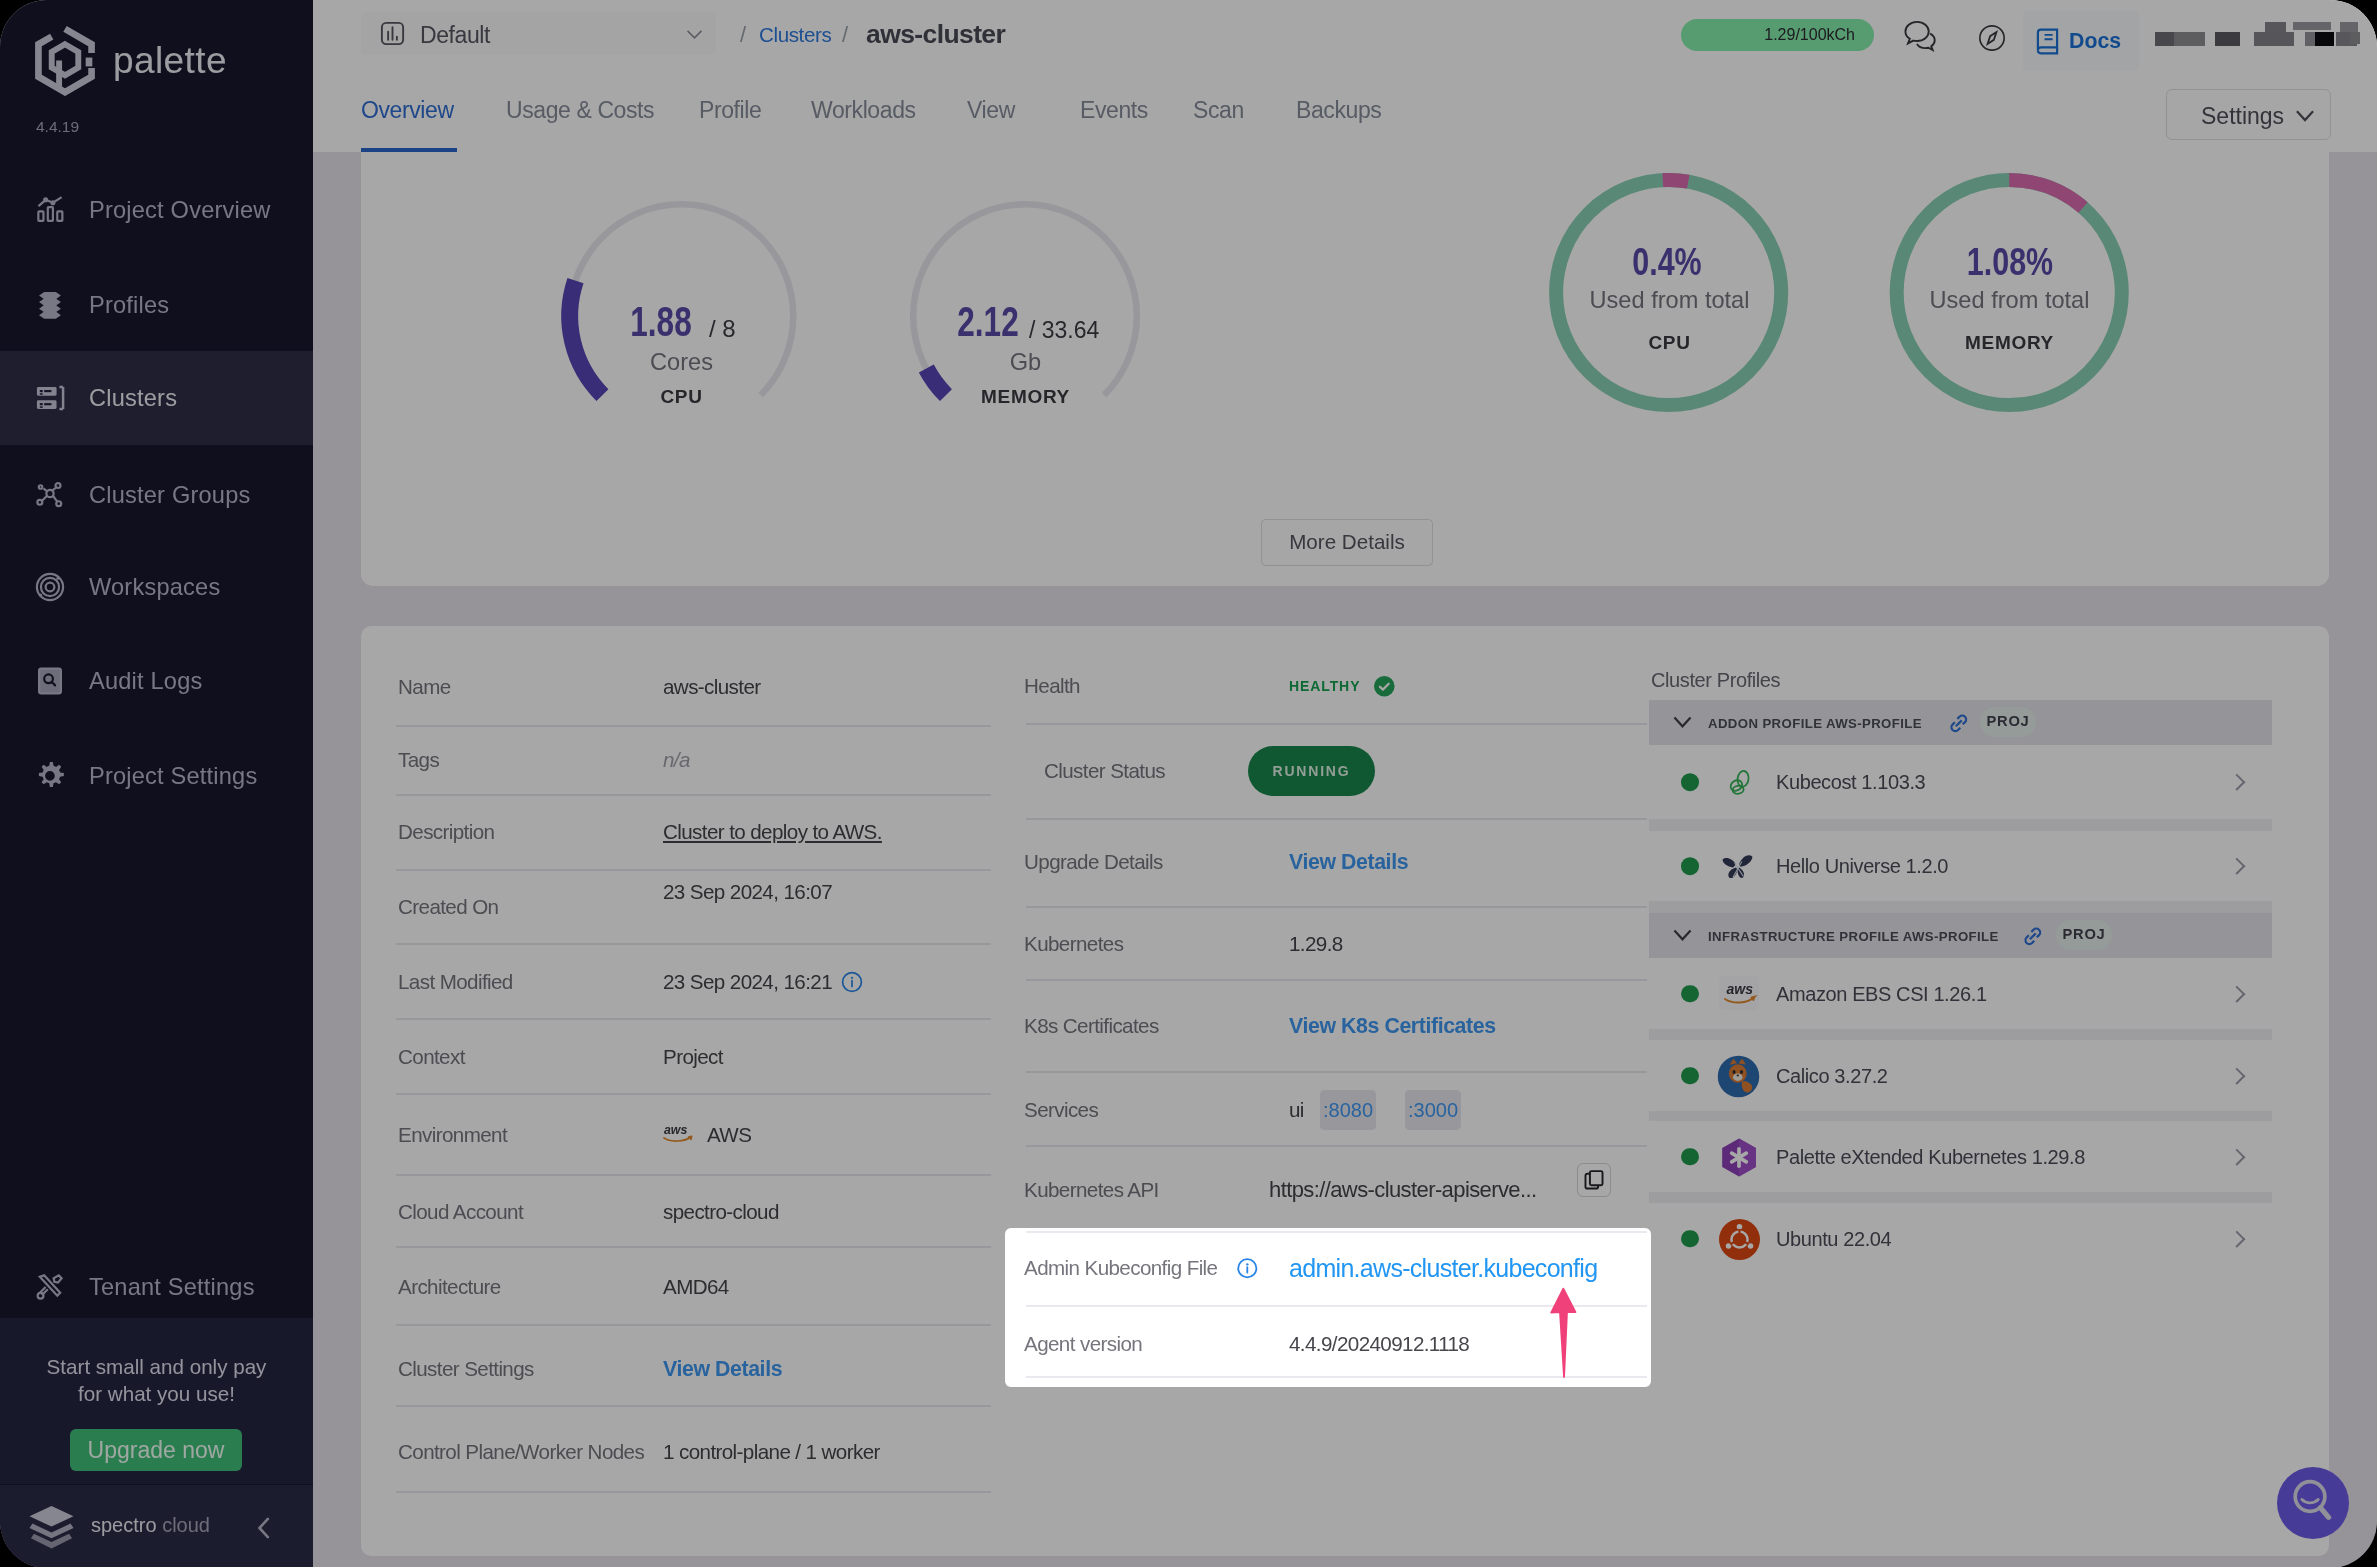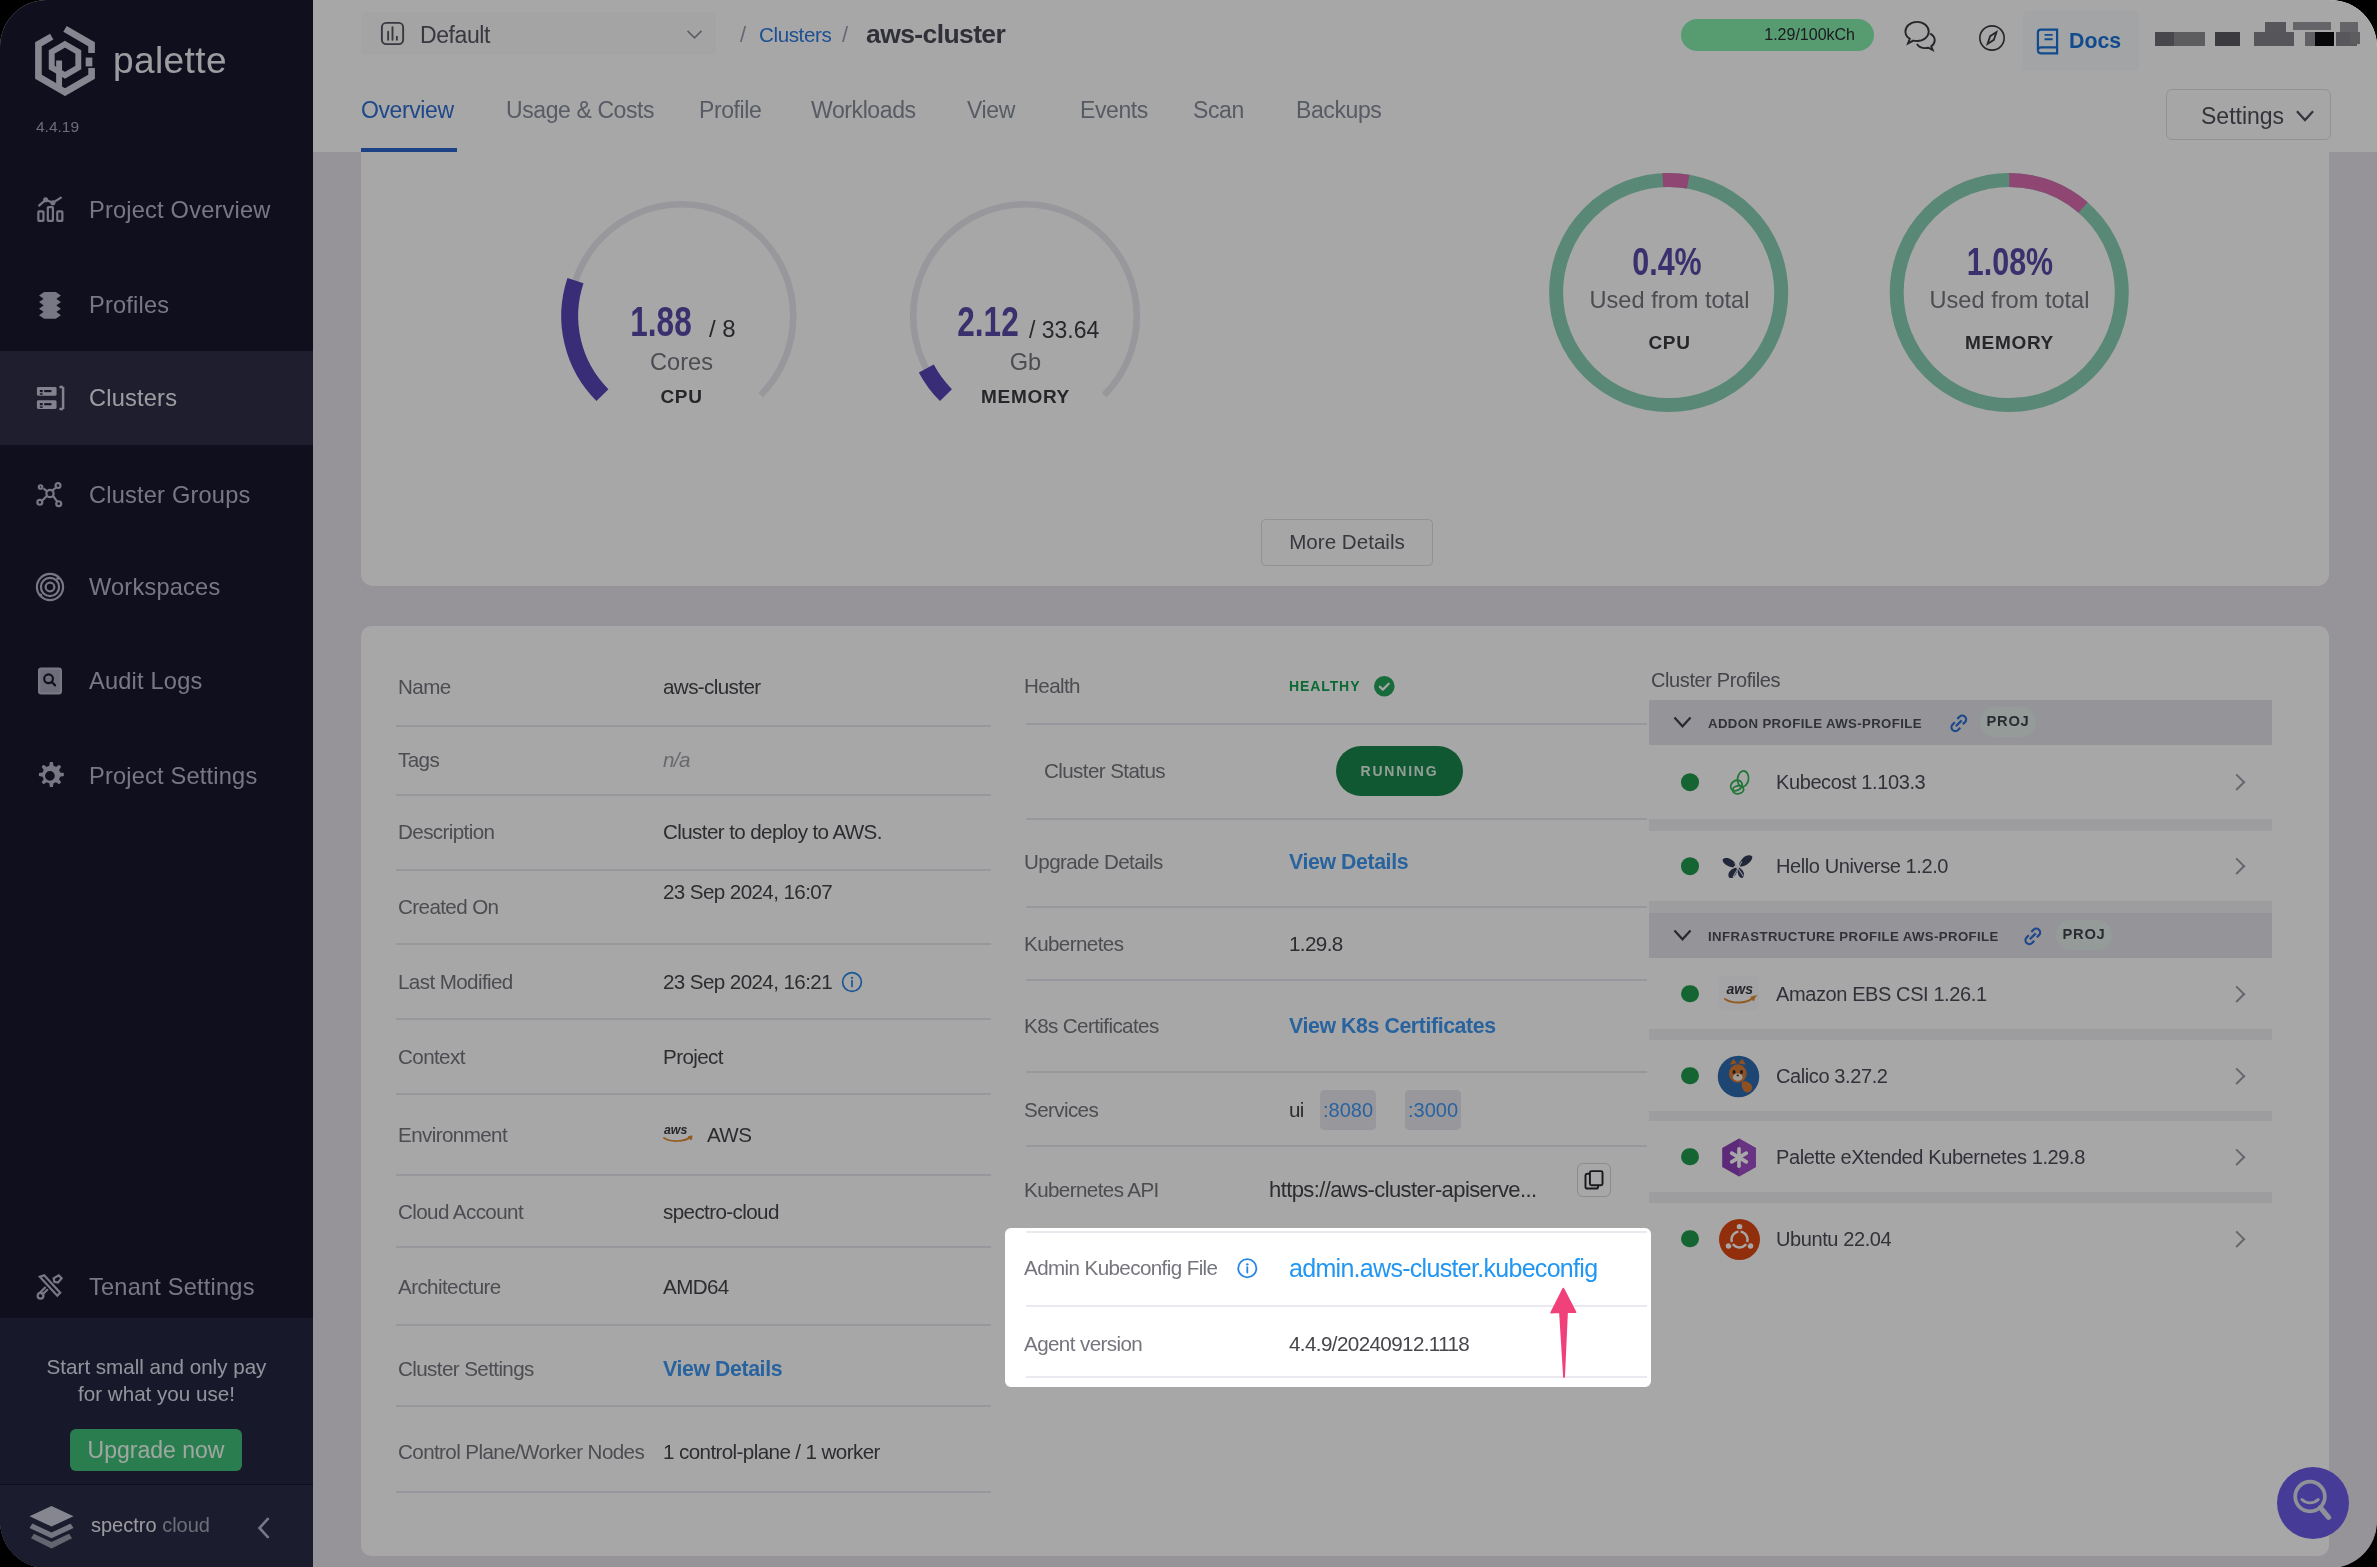--- a/index.html
+++ b/index.html
@@ -285,21 +285,21 @@
     </div>
     <div id="card2">
 
       <div class="lbl" style="left:37px;top:61px;transform:translateY(-50%);">Name</div>
       <div class="val" style="left:302px;top:61px;transform:translateY(-50%);">aws-cluster</div>
       <div class="divider" style="left:35px;top:99px;width:595px;"></div>
       <div class="lbl" style="left:37px;top:134px;transform:translateY(-50%);">Tags</div>
       <div class="val" style="left:302px;top:134px;transform:translateY(-50%);color:#9f9faa;font-style:italic;">n/a</div>
       <div class="divider" style="left:35px;top:168px;width:595px;"></div>
       <div class="lbl" style="left:37px;top:206px;transform:translateY(-50%);">Description</div>
-      <div class="val" style="left:302px;top:206px;transform:translateY(-50%);">Cluster to deploy to AWS.</div>
+      <div class="val" style="left:302px;top:206px;transform:translateY(-50%);text-decoration:underline;">Cluster to deploy to AWS.</div>
       <div class="divider" style="left:35px;top:243px;width:595px;"></div>
       <div class="lbl" style="left:37px;top:281px;transform:translateY(-50%);">Created On</div>
       <div class="val" style="left:302px;top:266px;transform:translateY(-50%);">23 Sep 2024, 16:07</div>
       <div class="divider" style="left:35px;top:317px;width:595px;"></div>
       <div class="lbl" style="left:37px;top:356px;transform:translateY(-50%);">Last Modified</div>
       <div class="val" style="left:302px;top:356px;transform:translateY(-50%);">23 Sep 2024, 16:21</div>
       <svg class="abs" style="left:480px;top:345px;" width="22" height="22" viewBox="0 0 34 34" fill="none" stroke="#2885e8" stroke-width="2.6">
           <circle cx="17" cy="17" r="14.5"></circle>
           <path d="M17 15 v9" stroke-linecap="round"></path>
           <circle cx="17" cy="10.5" r="1.8" fill="#2885e8" stroke="none"></circle>
@@ -329,21 +329,21 @@
       <div class="divider" style="left:35px;top:865px;width:595px;"></div>
 
       <div class="lbl" style="left:663px;top:60px;transform:translateY(-50%);">Health</div>
       <div class="abs" style="left:928px;top:60px;transform:translateY(-50%);font-size:14px;font-weight:700;color:#15a351;letter-spacing:0.9px;">HEALTHY</div>
       <svg class="abs" style="left:1013px;top:50px;" width="20.6" height="20.6" viewBox="0 0 28 28">
           <circle cx="14" cy="14" r="14" fill="#26a65b"></circle>
           <path d="M8 14.5 l4 4 l8 -8" fill="none" stroke="#fff" stroke-width="3" stroke-linecap="round" stroke-linejoin="round"></path>
         </svg>
       <div class="divider" style="left:665px;top:97px;width:621px;"></div>
       <div class="lbl" style="left:683px;top:145px;transform:translateY(-50%);">Cluster Status</div>
-      <div class="abs" style="left:975px;top:120px;width:127px;height:50px;border-radius:25px;background:#18874b;color:#dff2e6;font-size:14px;font-weight:700;letter-spacing:1.8px;text-align:center;line-height:50px;">RUNNING</div>
+      <div class="abs" style="left:887px;top:120px;width:127px;height:50px;border-radius:25px;background:#18874b;color:#dff2e6;font-size:14px;font-weight:700;letter-spacing:1.8px;text-align:center;line-height:50px;">RUNNING</div>
       <div class="divider" style="left:665px;top:280px;width:621px;"></div>
       <div class="lbl" style="left:663px;top:236px;transform:translateY(-50%);">Upgrade Details</div>
       <div class="vallink" style="left:928px;top:236px;transform:translateY(-50%);font-weight:700;">View Details</div>
       <div class="divider" style="left:665px;top:192px;width:621px;"></div>
       <div class="lbl" style="left:663px;top:318px;transform:translateY(-50%);">Kubernetes</div>
       <div class="val" style="left:928px;top:318px;transform:translateY(-50%);">1.29.8</div>
       <div class="divider" style="left:665px;top:353px;width:621px;"></div>
       <div class="lbl" style="left:663px;top:400px;transform:translateY(-50%);">K8s Certificates</div>
       <div class="vallink" style="left:928px;top:400px;transform:translateY(-50%);font-weight:700;">View K8s Certificates</div>
       <div class="divider" style="left:665px;top:445px;width:621px;"></div>

